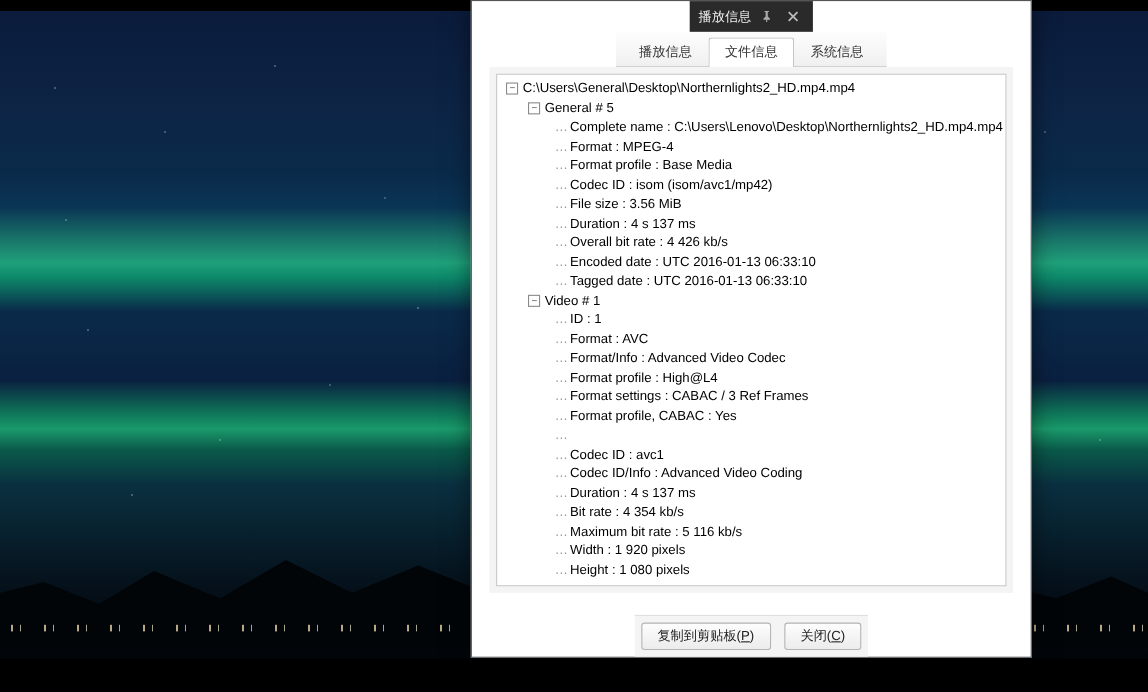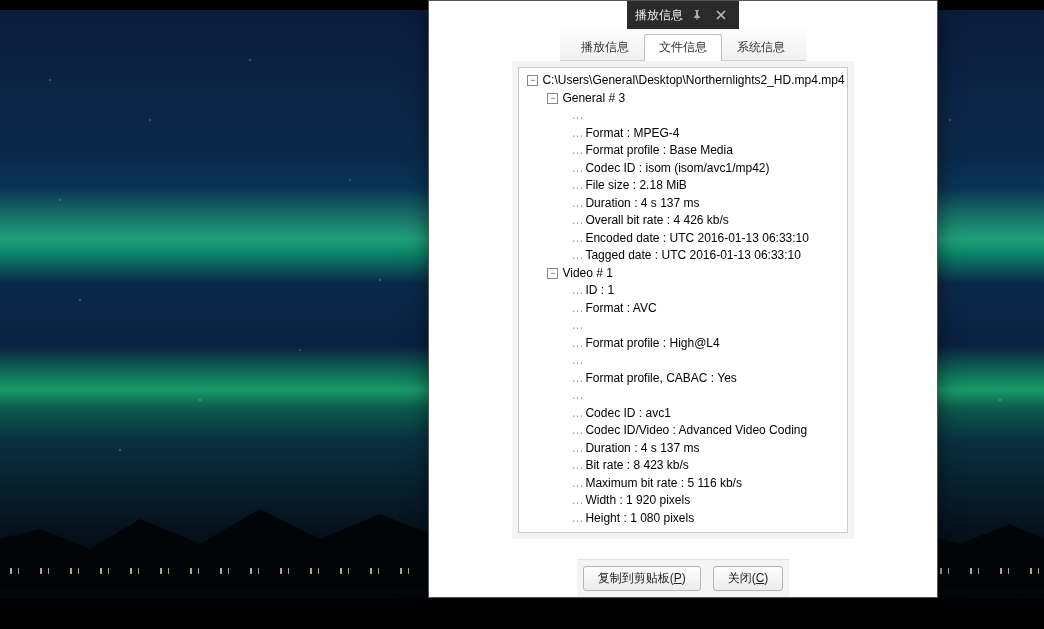--- a/index.html
+++ b/index.html
@@ -239,27 +239,28 @@
             <div class="node-row">
               <span class="indent" style="width: 6px;"></span>
               <span class="toggle">−</span>
               <span class="leaf-text">C:\Users\General\Desktop\Northernlights2_HD.mp4.mp4</span>
             </div>
           </li>
           <li>
             <div class="node-row">
               <span class="indent" style="width: 26px;"></span>
               <span class="toggle">−</span>
-              <span class="leaf-text">General # 3</span>
-            </div>
-          </li>
-          <li>
-            <div class="node-row">
-              <span class="indent" style="width: 50px;"></span>
-              <span class="dots">…</span>
+              <span class="leaf-text">General # 5</span>
+            </div>
+          </li>
+          <li>
+            <div class="node-row">
+              <span class="indent" style="width: 50px;"></span>
+              <span class="dots">…</span>
+              <span class="leaf-text">Complete name : C:\Users\Lenovo\Desktop\Northernlights2_HD.mp4.mp4</span>
             </div>
           </li>
           <li>
             <div class="node-row">
               <span class="indent" style="width: 50px;"></span>
               <span class="dots">…</span>
               <span class="leaf-text">Format : MPEG-4</span>
             </div>
           </li>
           <li>
@@ -273,21 +274,21 @@
             <div class="node-row">
               <span class="indent" style="width: 50px;"></span>
               <span class="dots">…</span>
               <span class="leaf-text">Codec ID : isom (isom/avc1/mp42)</span>
             </div>
           </li>
           <li>
             <div class="node-row">
               <span class="indent" style="width: 50px;"></span>
               <span class="dots">…</span>
-              <span class="leaf-text">File size : 2.18 MiB</span>
+              <span class="leaf-text">File size : 3.56 MiB</span>
             </div>
           </li>
           <li>
             <div class="node-row">
               <span class="indent" style="width: 50px;"></span>
               <span class="dots">…</span>
               <span class="leaf-text">Duration : 4 s 137 ms</span>
             </div>
           </li>
           <li>
@@ -329,33 +330,35 @@
             <div class="node-row">
               <span class="indent" style="width: 50px;"></span>
               <span class="dots">…</span>
               <span class="leaf-text">Format : AVC</span>
             </div>
           </li>
           <li>
             <div class="node-row">
               <span class="indent" style="width: 50px;"></span>
               <span class="dots">…</span>
+              <span class="leaf-text">Format/Info : Advanced Video Codec</span>
             </div>
           </li>
           <li>
             <div class="node-row">
               <span class="indent" style="width: 50px;"></span>
               <span class="dots">…</span>
               <span class="leaf-text">Format profile : High@L4</span>
             </div>
           </li>
           <li>
             <div class="node-row">
               <span class="indent" style="width: 50px;"></span>
               <span class="dots">…</span>
+              <span class="leaf-text">Format settings : CABAC / 3 Ref Frames</span>
             </div>
           </li>
           <li>
             <div class="node-row">
               <span class="indent" style="width: 50px;"></span>
               <span class="dots">…</span>
               <span class="leaf-text">Format profile, CABAC : Yes</span>
             </div>
           </li>
           <li>
@@ -368,35 +371,35 @@
             <div class="node-row">
               <span class="indent" style="width: 50px;"></span>
               <span class="dots">…</span>
               <span class="leaf-text">Codec ID : avc1</span>
             </div>
           </li>
           <li>
             <div class="node-row">
               <span class="indent" style="width: 50px;"></span>
               <span class="dots">…</span>
-              <span class="leaf-text">Codec ID/Video : Advanced Video Coding</span>
+              <span class="leaf-text">Codec ID/Info : Advanced Video Coding</span>
             </div>
           </li>
           <li>
             <div class="node-row">
               <span class="indent" style="width: 50px;"></span>
               <span class="dots">…</span>
               <span class="leaf-text">Duration : 4 s 137 ms</span>
             </div>
           </li>
           <li>
             <div class="node-row">
               <span class="indent" style="width: 50px;"></span>
               <span class="dots">…</span>
-              <span class="leaf-text">Bit rate : 8 423 kb/s</span>
+              <span class="leaf-text">Bit rate : 4 354 kb/s</span>
             </div>
           </li>
           <li>
             <div class="node-row">
               <span class="indent" style="width: 50px;"></span>
               <span class="dots">…</span>
               <span class="leaf-text">Maximum bit rate : 5 116 kb/s</span>
             </div>
           </li>
           <li>

